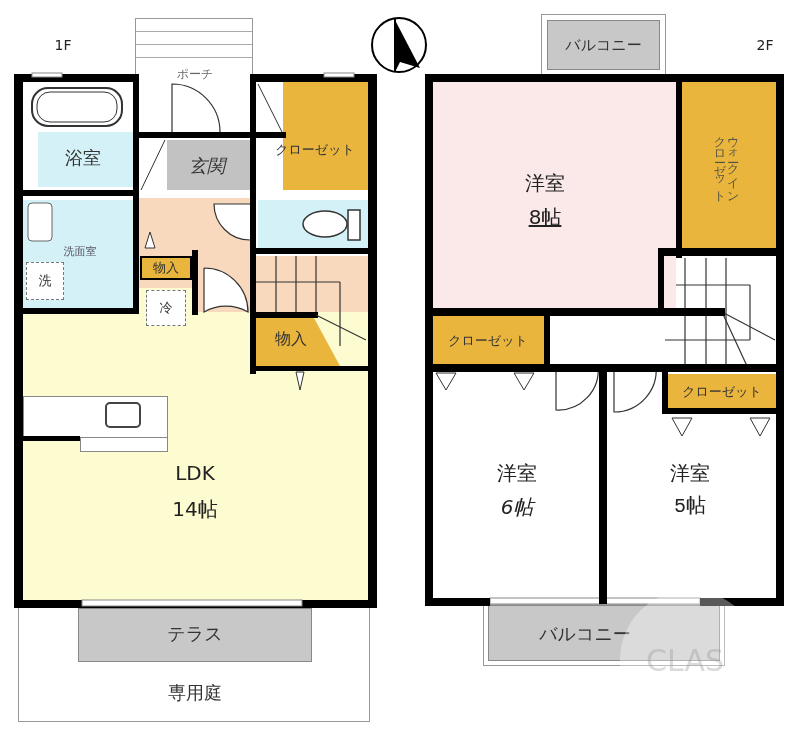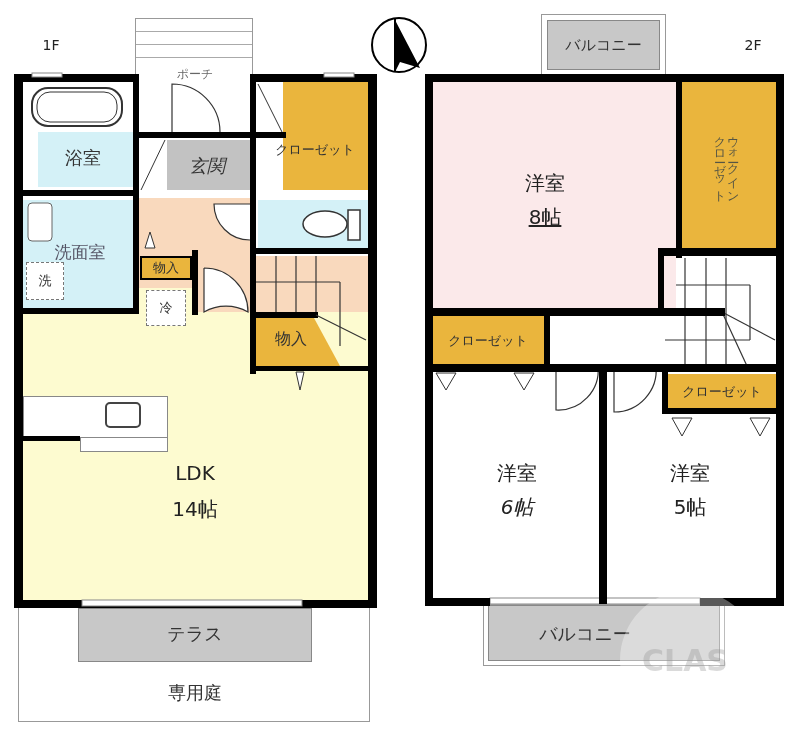--- a/index.html
+++ b/index.html
@@ -1,21 +1,21 @@
 <!DOCTYPE html>
 <html><head>
 <meta charset="utf-8">
 <style>
   html, body { margin: 0; padding: 0; background: #ffffff; }
   body { width: 800px; height: 738px; position: relative; overflow: hidden; font-family: "DejaVu Sans", sans-serif; }
   .abs { position: absolute; box-sizing: border-box; }
   .lbl { position: absolute; display: flex; align-items: center; justify-content: center; text-align: center; color: #333; line-height: 1.1; white-space: pre-line; }
   .wall { position: absolute; background: #000; }
   svg.overlay { position: absolute; left: 0; top: 0; }
-  .floor-label { font-size: 14px; color: #222; }
+  .floor-label { font-size: 14px; color: #222; margin-left: 12px; }
   .big { font-size: 20px; color: #222; }
   .med { font-size: 18px; color: #333; }
   .sm { font-size: 13px; color: #333; }
   .xs { font-size: 11px; color: #333; }
 </style>
 </head>
 <body>
 
 <div class="lbl floor-label" style="left:36px;top:36px;width:30px;height:20px;">1F</div>
 
@@ -29,21 +29,21 @@
 
 <div class="abs" style="left:167px;top:140px;width:83px;height:50px;background:#c2c2c2;"></div>
 <div class="lbl med" style="left:172px;top:148px;width:70px;height:36px;font-style:italic;">玄関</div>
 
 <div class="abs" style="left:283px;top:82px;width:85px;height:108px;background:#eab53d;"></div>
 <div class="lbl sm" style="left:260px;top:135px;width:110px;height:30px;">クローゼット</div>
 
 <div class="abs" style="left:258px;top:200px;width:110px;height:48px;background:#d4f1f7;"></div>
 
 <div class="abs" style="left:23px;top:200px;width:110px;height:108px;background:#d4f1f7;"></div>
-<div class="lbl xs" style="left:40px;top:242px;width:80px;height:20px;color:#556;font-size:17px;">洗面室</div>
+<div class="lbl xs" style="left:40px;top:242px;width:80px;height:20px;color:#556;font-size:11px;">洗面室</div>
 
 <div class="abs" style="left:138px;top:198px;width:118px;height:115px;background:#f9d9bd;"></div>
 <div class="abs" style="left:256px;top:256px;width:112px;height:112px;background:#f9d9bd;"></div>
 
 <div class="abs" style="left:23px;top:312px;width:345px;height:290px;background:#fdfbd0;"></div>
 <div class="abs" style="left:138px;top:288px;width:58px;height:30px;background:#fdfbd0;"></div>
 
 <div class="abs" style="left:140px;top:256px;width:52px;height:24px;background:#eab53d;border:2px solid #000;"></div>
 <div class="lbl sm" style="left:140px;top:256px;width:52px;height:24px;">物入</div>
 
@@ -178,21 +178,21 @@
 <div class="abs" style="left:668px;top:374px;width:108px;height:36px;background:#eab53d;z-index:0;"></div>
 <div class="lbl sm" style="left:668px;top:378px;width:108px;height:28px;z-index:2;">クローゼット</div>
 
 <div class="abs" style="left:433px;top:372px;width:168px;height:228px;background:#fbe9ea;z-index:-1;"></div>
 <div class="lbl big" style="left:472px;top:456px;width:90px;height:34px;z-index:2;">洋室</div>
 <div class="lbl big" style="left:472px;top:490px;width:90px;height:34px;z-index:2;font-style:italic;">6帖</div>
 
 <div class="abs" style="left:608px;top:410px;width:170px;height:190px;background:#fbe9ea;z-index:-1;"></div>
 <div class="abs" style="left:608px;top:372px;width:60px;height:40px;background:#fbe9ea;z-index:-1;"></div>
 <div class="lbl big" style="left:645px;top:456px;width:90px;height:34px;z-index:2;">洋室</div>
-<div class="lbl big" style="left:645px;top:490px;width:90px;height:34px;z-index:2;">5帖</div>
+<div class="lbl big" style="left:645px;top:490px;width:90px;height:34px;z-index:2;font-family:Liberation Mono, monospace;">5帖</div>
 
 <div class="abs" style="left:483px;top:604px;width:242px;height:62px;border:1px solid #999;padding:0 4px 4px 4px;background:#fff;z-index:0;">
   <div style="width:100%;height:100%;background:#c8c8c8;border:1px solid #888;box-sizing:border-box;"></div>
 </div>
 <div class="lbl med" style="left:500px;top:614px;width:170px;height:40px;z-index:2;">バルコニー</div>
 
 <div class="wall" style="left:425px;top:74px;width:8px;height:532px;z-index:1;"></div>
 <div class="wall" style="left:776px;top:74px;width:8px;height:532px;z-index:1;"></div>
 <div class="wall" style="left:425px;top:74px;width:359px;height:8px;z-index:1;"></div>
 <div class="wall" style="left:425px;top:598px;width:65px;height:8px;z-index:1;"></div>
@@ -201,13 +201,13 @@
 <div class="wall" style="left:658px;top:248px;width:126px;height:8px;z-index:1;"></div>
 <div class="wall" style="left:658px;top:248px;width:6px;height:62px;z-index:1;"></div>
 <div class="wall" style="left:425px;top:308px;width:300px;height:8px;z-index:1;"></div>
 <div class="wall" style="left:544px;top:312px;width:6px;height:58px;z-index:1;"></div>
 <div class="wall" style="left:425px;top:364px;width:359px;height:8px;z-index:1;"></div>
 <div class="wall" style="left:599px;top:364px;width:8px;height:240px;z-index:1;"></div>
 <div class="wall" style="left:662px;top:364px;width:6px;height:48px;z-index:1;"></div>
 <div class="wall" style="left:662px;top:408px;width:122px;height:6px;z-index:1;"></div>
 
 <div class="abs" style="left:620px;top:590px;width:140px;height:140px;border-radius:50%;background:rgba(255,255,255,0.35);z-index:3;"></div>
-<div class="lbl" style="left:630px;top:640px;width:110px;height:40px;font-size:30px;font-weight:bold;color:rgba(150,150,150,0.35);z-index:4;">CLAS</div>
+<div class="lbl" style="left:630px;top:640px;width:110px;height:40px;font-size:30px;font-weight:normal;color:rgba(150,150,150,0.35);z-index:4;">CLAS</div>
 
 </body></html>

